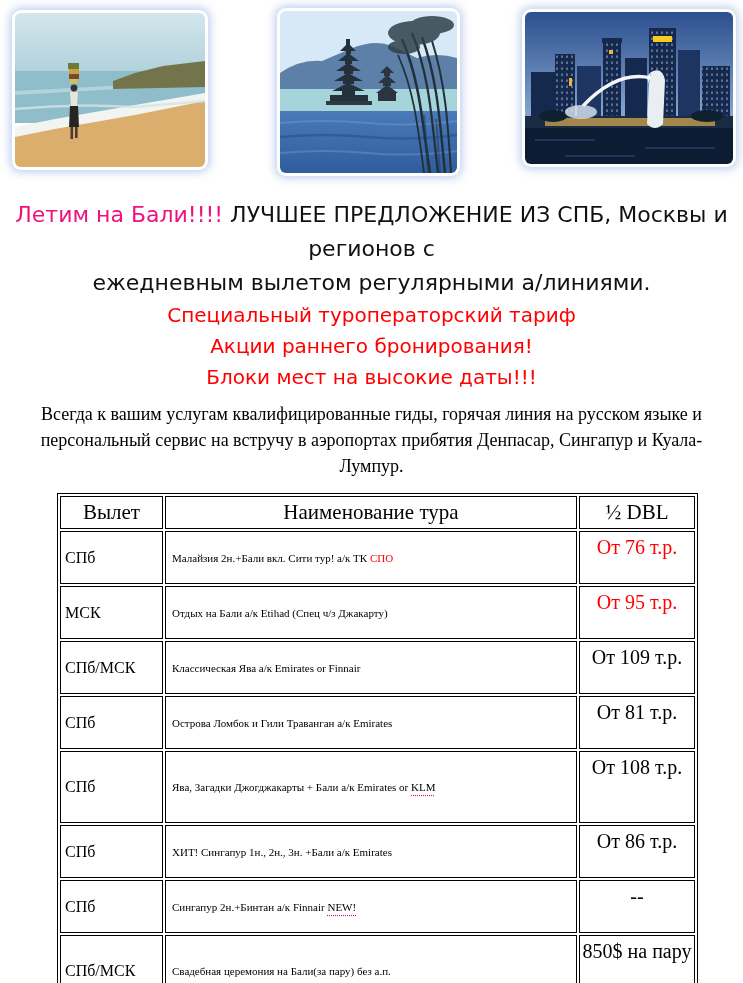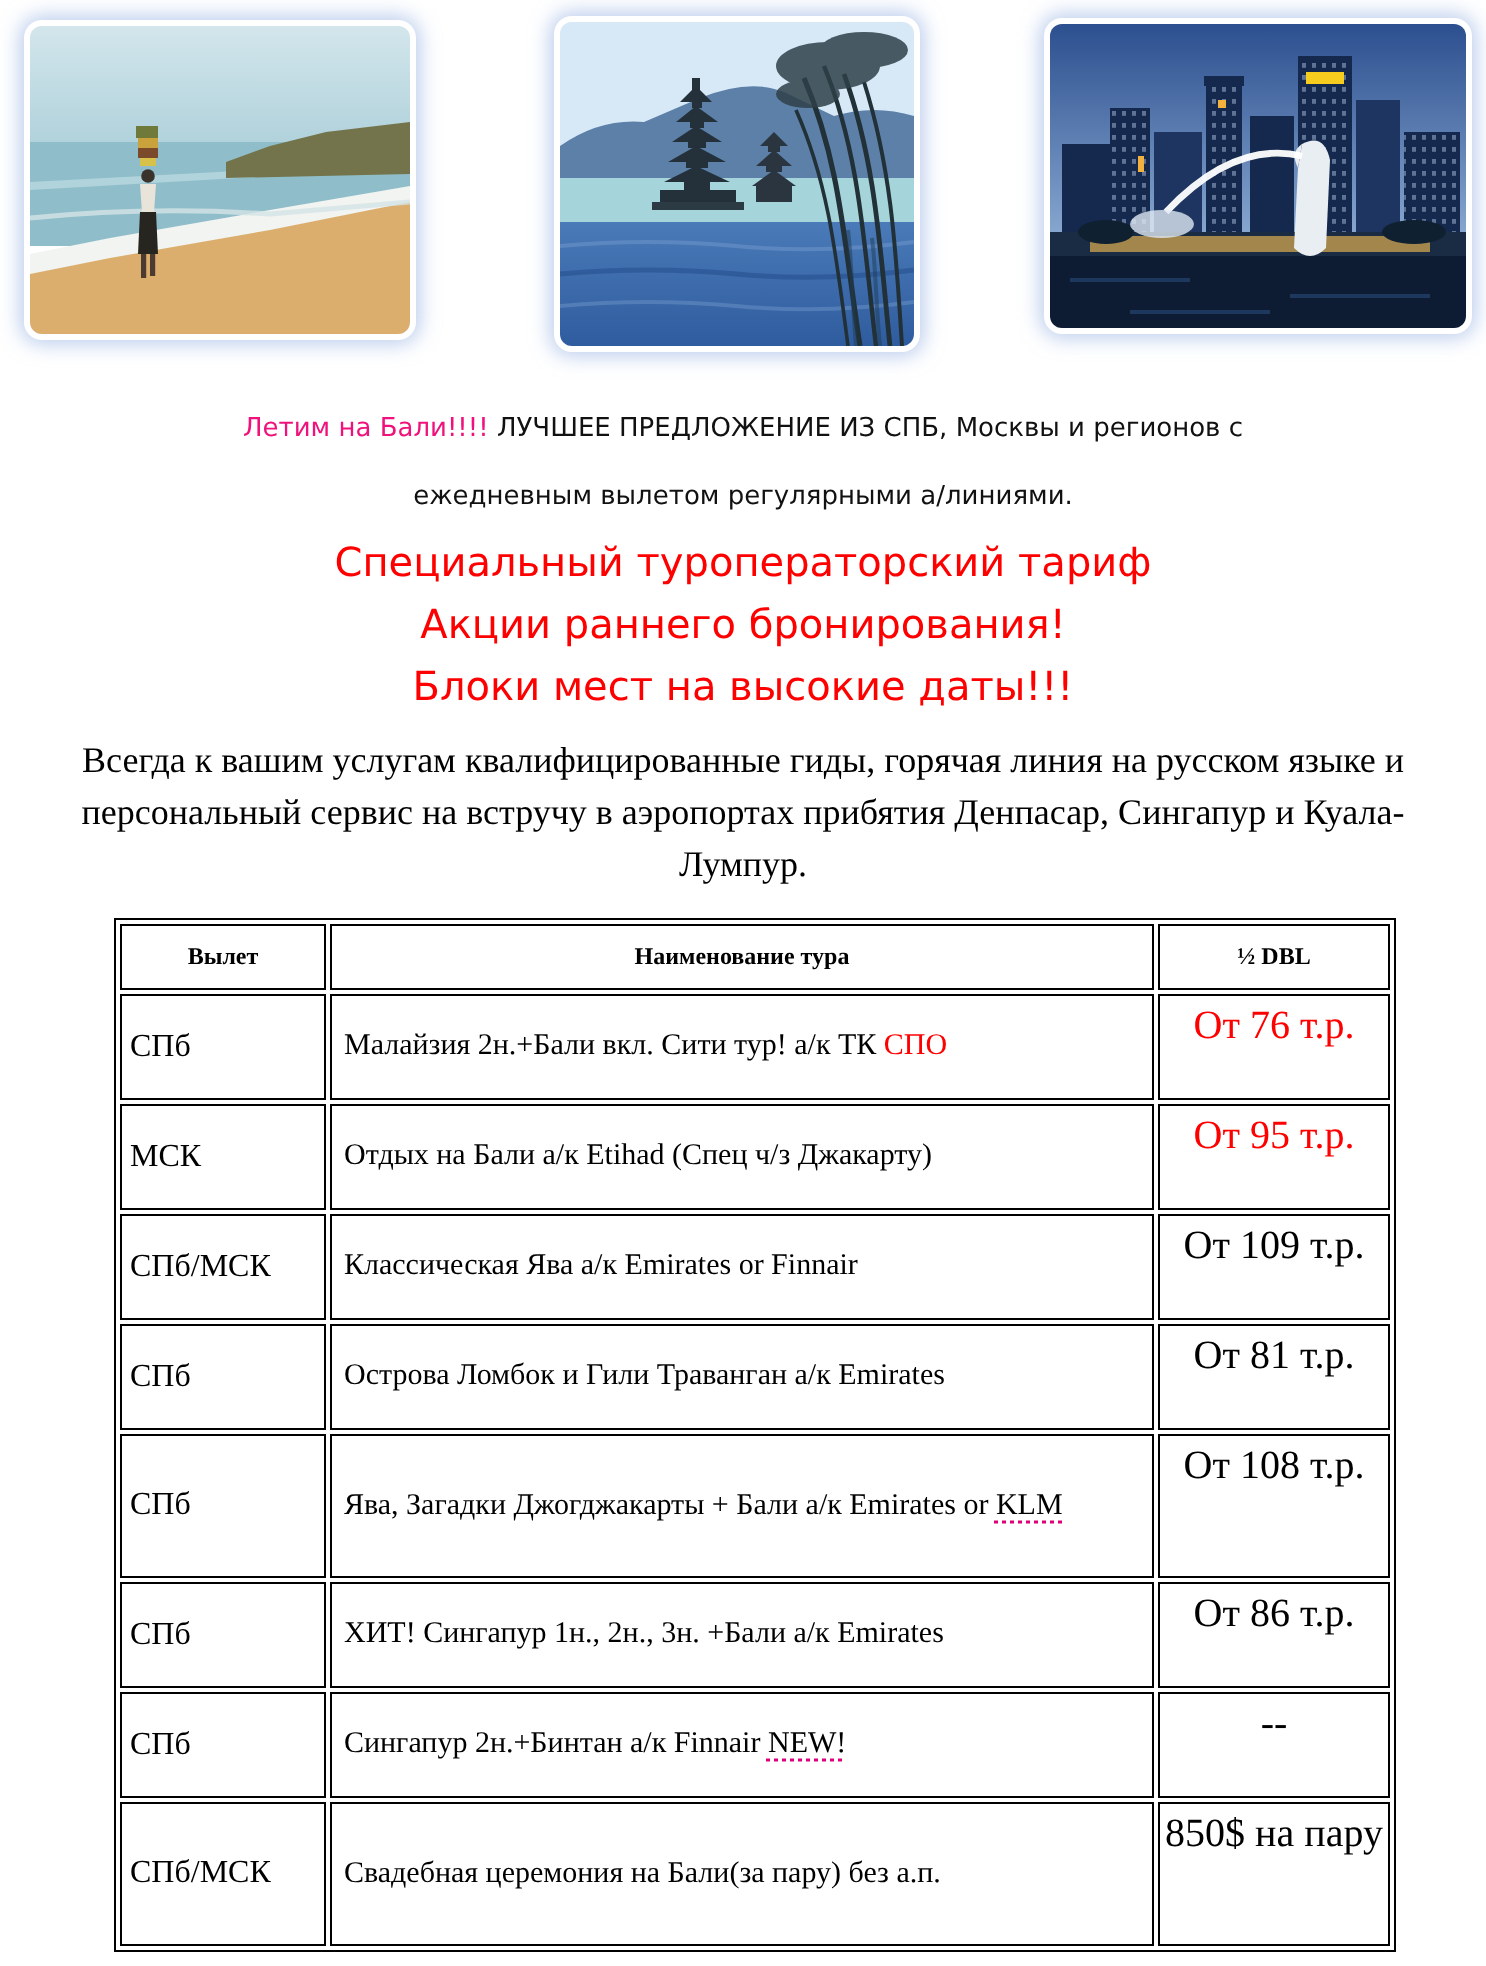--- a/index.html
+++ b/index.html
@@ -10,35 +10,35 @@
   .photos{position:relative;height:178px;}
   .photo{position:absolute;border-radius:6px;overflow:hidden;
          box-shadow:0 0 0 3px #fff, 0 0 10px 5px rgba(150,178,228,.65);}
   .photo svg{display:block;}
   .ph1{left:15px;top:13px;width:190px;height:154px;}
   .ph2{left:280px;top:11px;width:177px;height:162px;}
   .ph3{left:525px;top:12px;width:208px;height:152px;}
 
   
   .headline{margin-top:20px;text-align:center;
-            font-family:"DejaVu Sans", sans-serif;font-size:13px;line-height:34px;color:#111;}
+            font-family:"DejaVu Sans", sans-serif;font-size:22px;line-height:34px;color:#111;}
   .hl-pink{color:#ef127c;}
   .hl-pink{color:#ef127c;}
   .promo{text-align:center;font-family:"DejaVu Sans", sans-serif;
          font-size:20px;line-height:31px;color:#ff0000;}
   .intro{width:706px;margin:8px auto 0;text-align:center;
          font-size:18px;line-height:26px;color:#000;}
 
   
   table.tours{margin:14px 0 0 57px;border-collapse:separate;border-spacing:2px;
               border:1px solid #000;background:#fff;}
   table.tours th, table.tours td{border:1px solid #000;background:#fff;}
-  th.h{height:31px;font-weight:bold;font-size:12px;text-align:center;vertical-align:middle;padding:0 4px;}
+  th.h{height:31px;font-weight:normal;font-size:21px;text-align:center;vertical-align:middle;padding:0 4px;}
   td.dep{width:95px;font-size:16px;text-align:left;vertical-align:middle;padding:2px 2px 2px 4px;height:47px;}
-  td.tour{width:400px;font-size:15px;text-align:left;vertical-align:middle;padding:2px 4px 2px 6px;}
+  td.tour{width:400px;font-size:11px;text-align:left;vertical-align:middle;padding:2px 4px 2px 6px;}
   td.price{width:110px;font-size:20px;text-align:center;vertical-align:top;padding:2px 2px 16px 2px;line-height:26px;}
   tr.tall td{height:52px;}
   .b{font-weight:bold;}
   .mk-red{color:#ff0000;}
   .squig{text-decoration:underline dotted #e2007a;text-underline-offset:4px;}
 </style>
 </head>
 <body>
 
 <div class="page">

